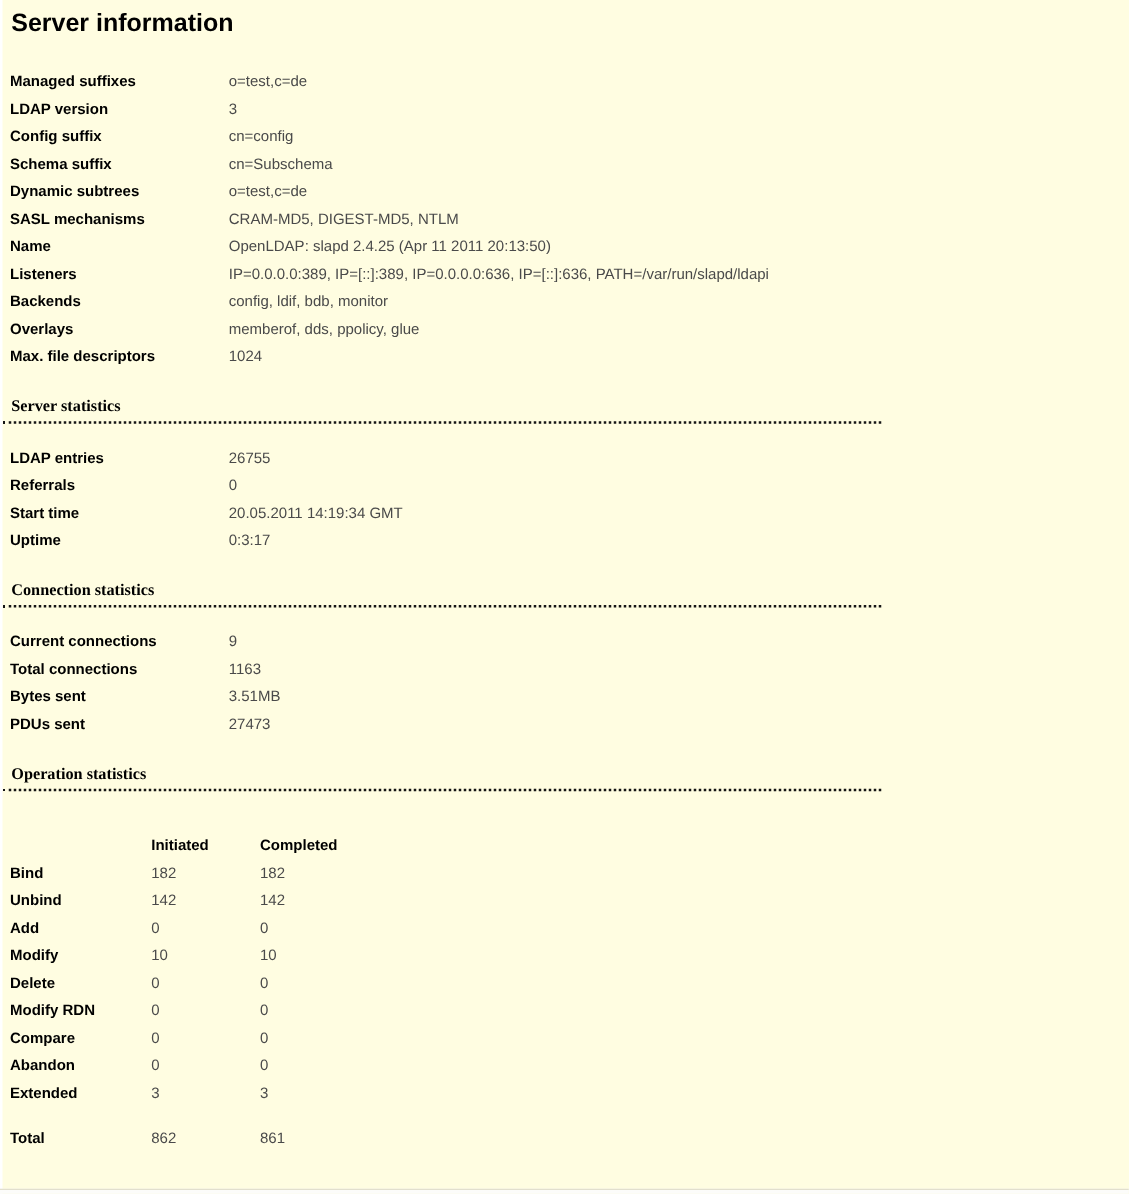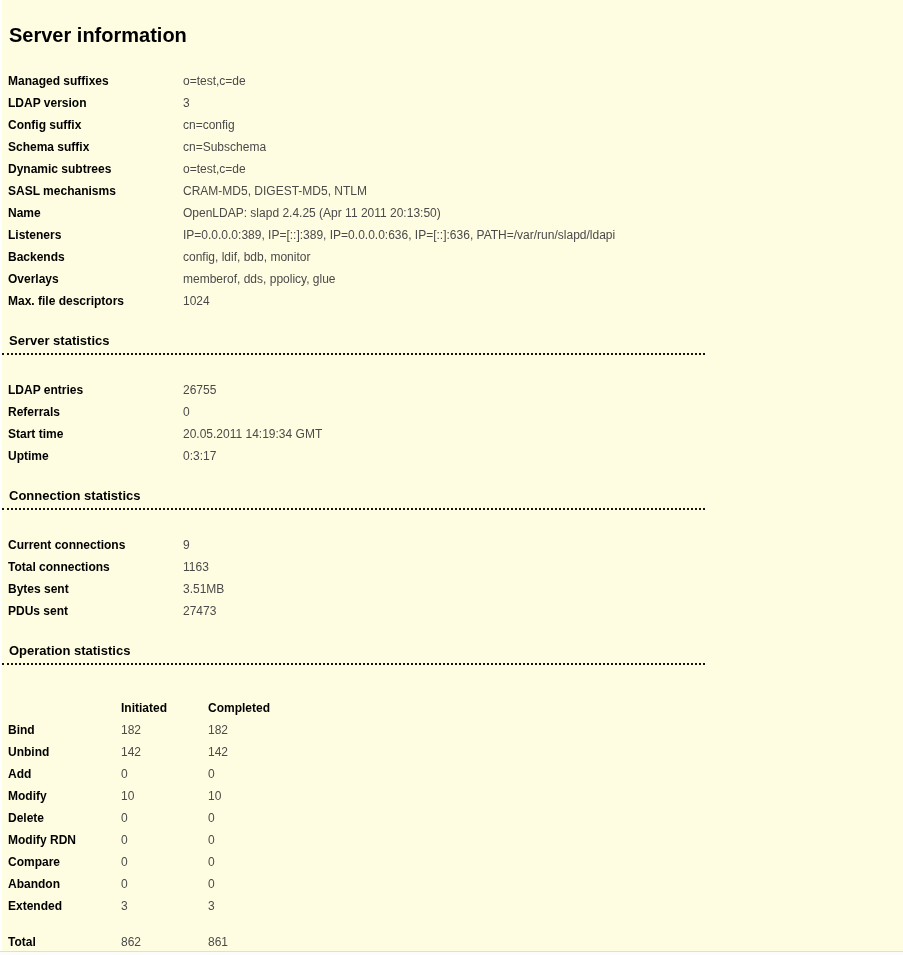--- a/index.html
+++ b/index.html
@@ -19,21 +19,21 @@
     width: 2px; height: 100%;
     background: #ffffff;
   }
   .edge-bottom {
     position: absolute; left: 0; bottom: 0;
     width: 100%; height: 4px;
     background: #fcfcfa;
     border-top: 1px solid #e2dfcd;
   }
   .content {
-    position: absolute; left: 2px; top: 16px;
+    position: absolute; left: 2px; top: 0;
     width: 703px;
   }
   .page-title {
     margin: 9px 0 0 7px;
     font-size: 20px;
     line-height: 21px;
     font-weight: bold;
     color: #000;
   }
   table { border-collapse: collapse; margin-left: 6px; }
@@ -44,29 +44,30 @@
     padding: 0;
     color: #4a4a4a;
     white-space: nowrap;
   }
   td.lbl {
     font-weight: bold;
     color: #000;
   }
   table.kv td.lbl { width: 175px; }
   table.kv { margin-top: 24px; }
-  table.kv.sub { }
+  table.kv.sub { margin-top: 16px; }
   .section-header {
     margin: 22px 0 0 0;
     padding: 0 0 5px 7px;
     border-bottom: 2px dotted #141414;
     font-size: 13px;
     line-height: 14px;
     font-weight: bold;
     color: #000;
+    font-family: Liberation Serif, serif;
   }
   table.ops { margin-top: 32px; }
   table.ops td.lbl { width: 113px; }
   table.ops td.c1 { width: 87px; }
   table.ops td.c2 { min-width: 90px; }
   table.ops td.colhead { font-weight: bold; color: #000; }
   tr.spacer td { height: 14px; }
 </style>
 </head>
 <body>

